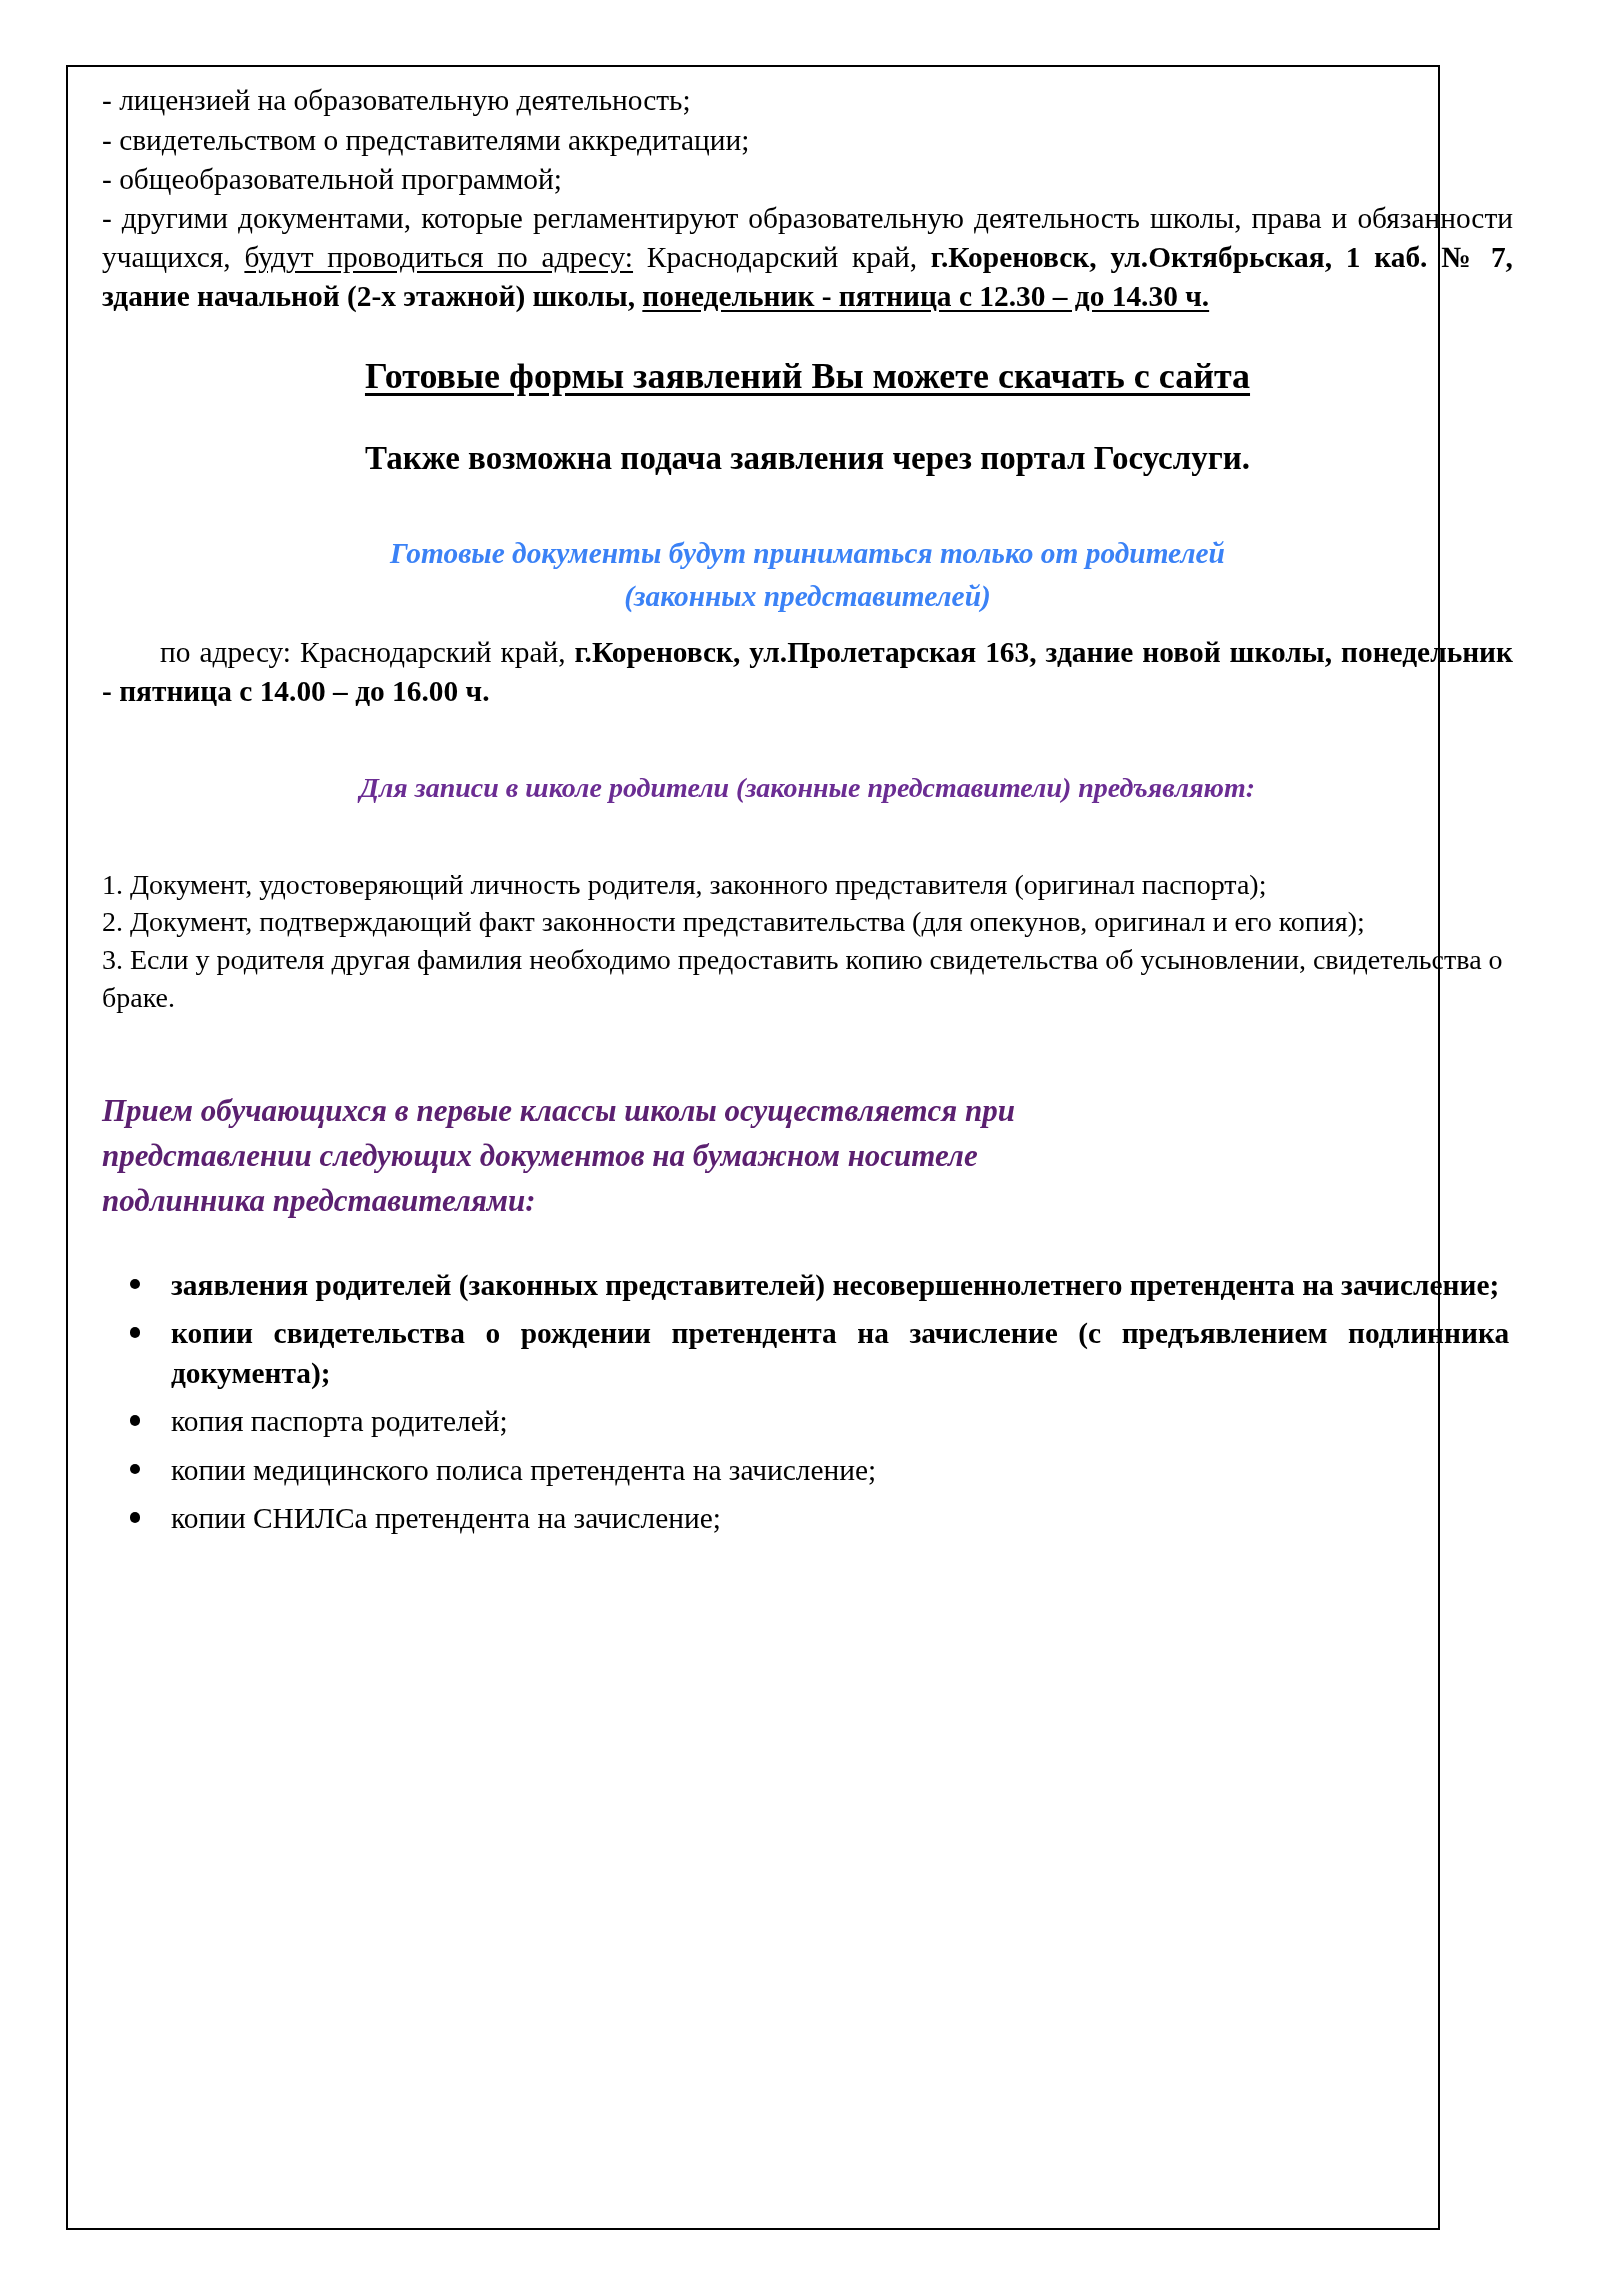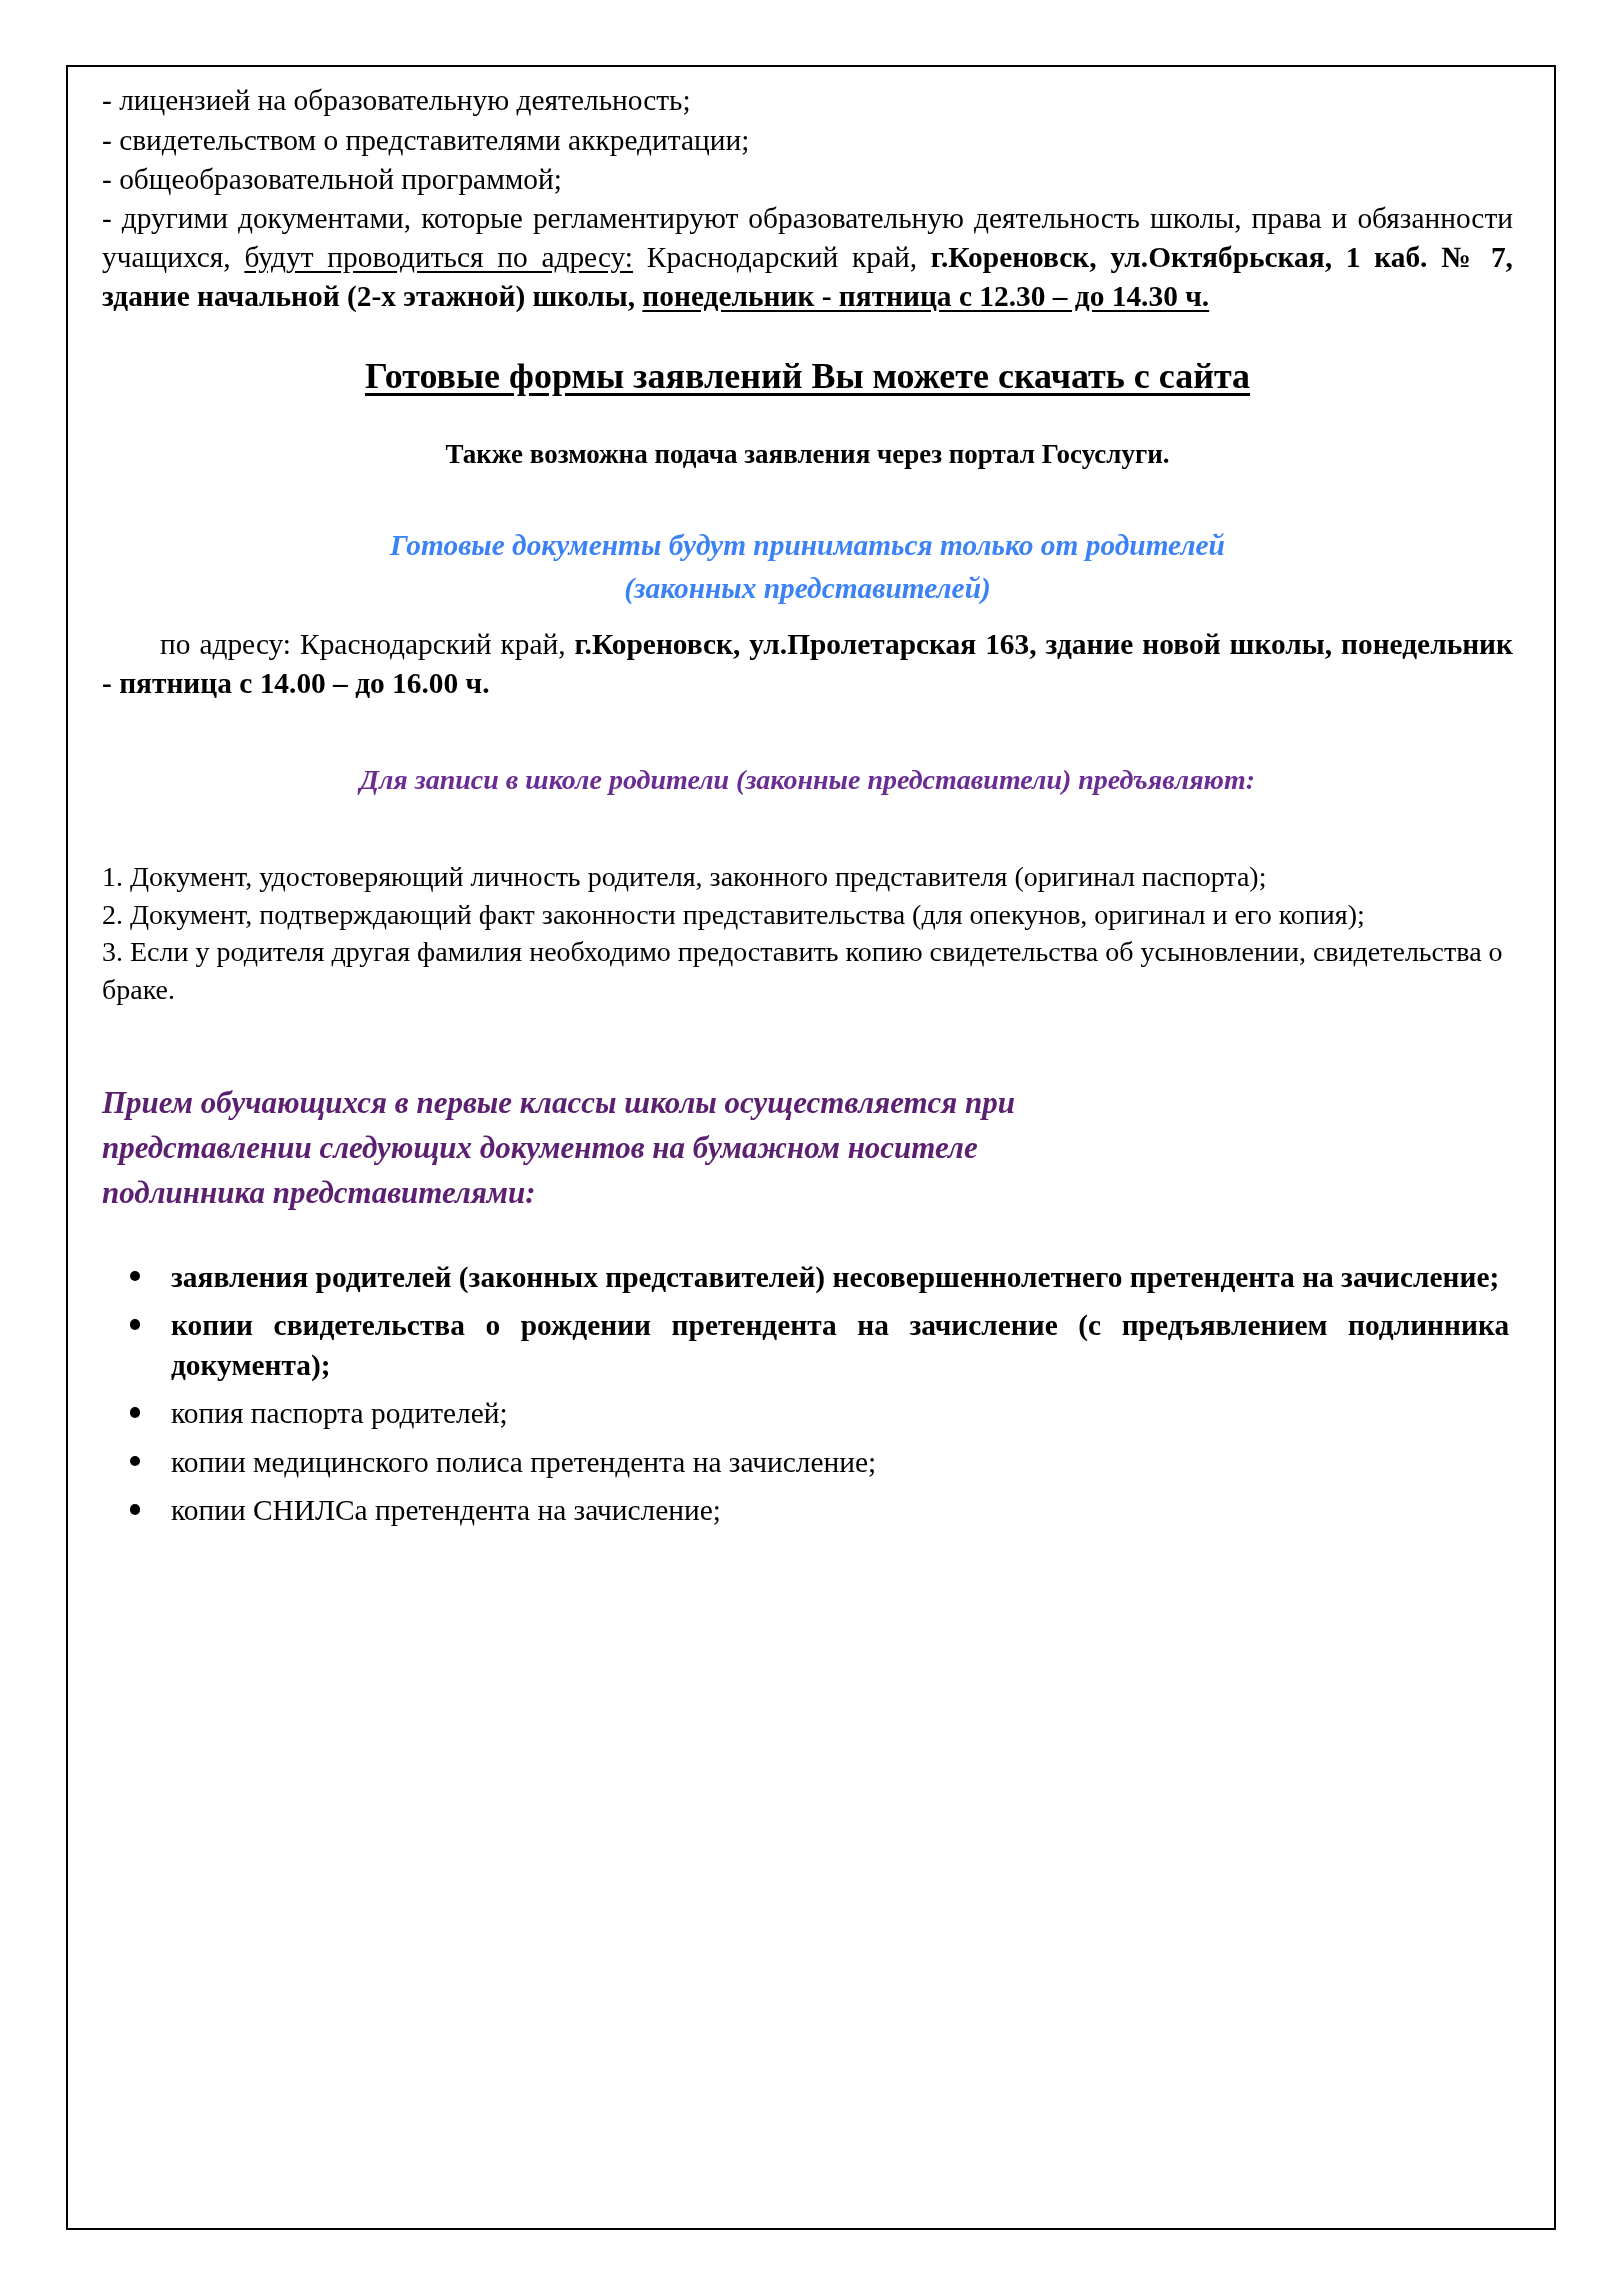--- a/index.html
+++ b/index.html
@@ -14,21 +14,21 @@
     position: relative;
     font-family: "Liberation Serif", "DejaVu Serif", serif;
     -webkit-font-smoothing: antialiased;
   }
 
   
   .page-frame {
     position: absolute;
     left: 66px;
     top: 65px;
-    width: 1490px;
+    width: 1374px;
     height: 2165px;
     border: 2.6px solid #000000;
     box-sizing: border-box;
     background: #ffffff;
   }
 
   .content {
     position: absolute;
     left: 34px;
     top: 14.4px;
@@ -59,21 +59,21 @@
     font-size: 36px;
     line-height: 1.3;
     font-weight: bold;
     text-decoration: underline;
     text-underline-offset: 5.2px;
     text-align: center;
     color: #000000;
     margin: 0;
   }
   .head-center-b {
-    font-size: 27px;
+    font-size: 33px;
     line-height: 1.3;
     font-weight: bold;
     text-align: center;
     color: #000000;
     margin: 0;
   }
 
   
   .head-purple {
     font-size: 29.4px;

